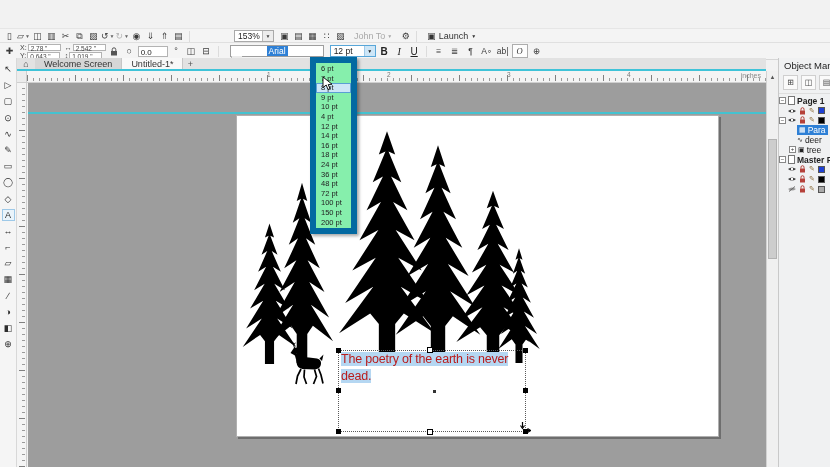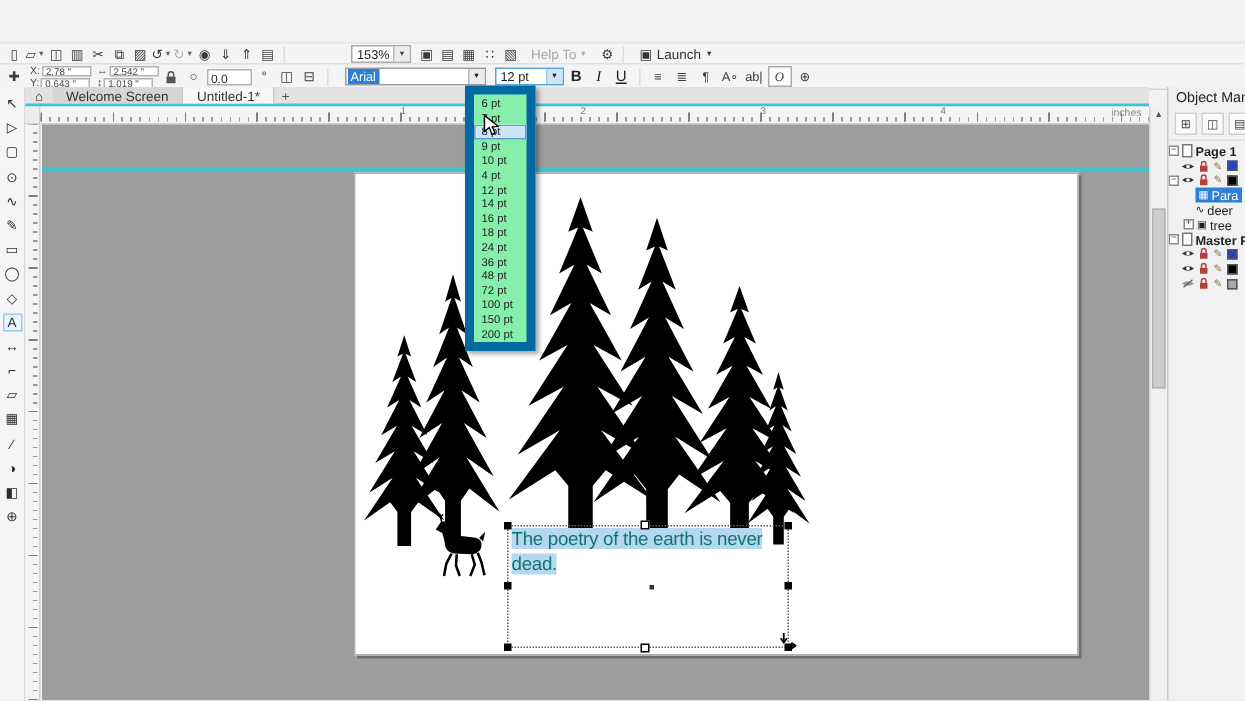--- a/index.html
+++ b/index.html
@@ -35,21 +35,21 @@
                 display:flex;align-items:center;justify-content:center;font-size:5px;color:#444;}
   .snapto{color:#a9a9a9;font-size:9px;display:flex;align-items:center;gap:2px;margin-left:6px;}
   .launch{display:flex;align-items:center;gap:3px;font-size:9px;color:#333;margin-left:6px;}
 
   
   .xyg{display:flex;flex-direction:column;gap:1px;font-size:7px;color:#444;margin-left:2px;}
   .xyrow{display:flex;align-items:center;gap:1px;}
   .tinyfield{width:33px;height:7px;border:1px solid #b3b3b3;background:#fff;font-size:6.5px;
              line-height:7px;padding-left:2px;box-sizing:border-box;white-space:nowrap;}
   .fontcombo{width:94px;height:12px;border:1px solid #9e9e9e;background:#fff;display:flex;
-             align-items:center;box-sizing:border-box;margin-left:6px;}
+             align-items:center;box-sizing:border-box;margin-left:6px;flex-direction:column;}
   .fontcombo .sel{background:#2e80d6;color:#fff;font-size:8.5px;padding:0 2px;margin-left:1px;}
   .fontcombo .sp{flex:1;}
   .sizecombo{width:46px;height:12px;border:1px solid #58a6d8;background:#fff;display:flex;
              align-items:center;box-sizing:border-box;margin-left:4px;}
   .sizecombo .val{flex:1;font-size:8.5px;padding-left:3px;}
   .sizecombo .caret{width:10px;align-self:stretch;border-left:1px solid #9ec9e8;background:#cde6f7;
                     display:flex;align-items:center;justify-content:center;font-size:5px;}
   .bi{width:13px;height:12px;display:flex;align-items:center;justify-content:center;font-size:10px;}
   .bi.b{font-weight:bold;}
   .bi.i{font-style:italic;font-family:"Liberation Serif",serif;}
@@ -95,21 +95,21 @@
   
   .canvas{position:absolute;left:28px;top:83px;width:738px;height:384px;background:#9d9d9d;}
   .guideline{position:absolute;left:0;right:0;top:29px;height:2px;background:#35c9d9;opacity:.85;}
   .page{position:absolute;left:208px;top:32px;width:483px;height:322px;background:#fff;
         border:1px solid #b0b0b0;box-shadow:2px 2px 0 #6e6e6e;box-sizing:border-box;}
   .trees{position:absolute;left:4px;top:13px;}
   .deer{position:absolute;left:45px;top:225px;}
 
   .textframe{position:absolute;left:101px;top:234px;width:188px;height:82px;
              border:1px dotted #5a5a5a;box-sizing:border-box;}
-  .tline{font-size:12.5px;line-height:16.5px;letter-spacing:-0.2px;color:#0f766e;padding-left:2px;}
+  .tline{font-size:12.5px;line-height:16.5px;letter-spacing:-0.2px;color:#b91c1c;padding-left:2px;}
   .tline .hl{background:#b5d7f2;}
   .h{position:absolute;width:5px;height:5px;background:#000;}
   .h.tl{left:-3px;top:-3px;} .h.tr{right:-3px;top:-3px;}
   .h.ml{left:-3px;top:37px;} .h.mr{right:-3px;top:37px;}
   .h.bl{left:-3px;bottom:-3px;} .h.br{right:-3px;bottom:-3px;}
   .hh{position:absolute;width:6px;height:6px;background:#fff;border:1px solid #000;box-sizing:border-box;}
   .hh.tc{left:88px;top:-4px;} .hh.bc{left:88px;bottom:-4px;}
   .cmark{position:absolute;left:94px;top:39px;width:3px;height:3px;background:#333;}
   .fitglyph{position:absolute;right:-6px;bottom:-2px;}
 
@@ -233,21 +233,21 @@
 
         <span class="tbtn">
           <span>∷</span>
         </span>
 
         <span class="tbtn">
           <span>▧</span>
         </span>
       </span>
     <span class="snapto">
-      <span>Help To</span>
+      <span>John To</span>
       <span style="font-size:5px;">▼</span>
     </span>
     <span class="tbtn" style="margin-left:6px;">
       <span>⚙</span>
     </span>
     <span class="sep"></span>
     <span class="launch">
       <span>▣</span>
       <span>Launch</span>
       <span style="font-size:5px;">▼</span>

